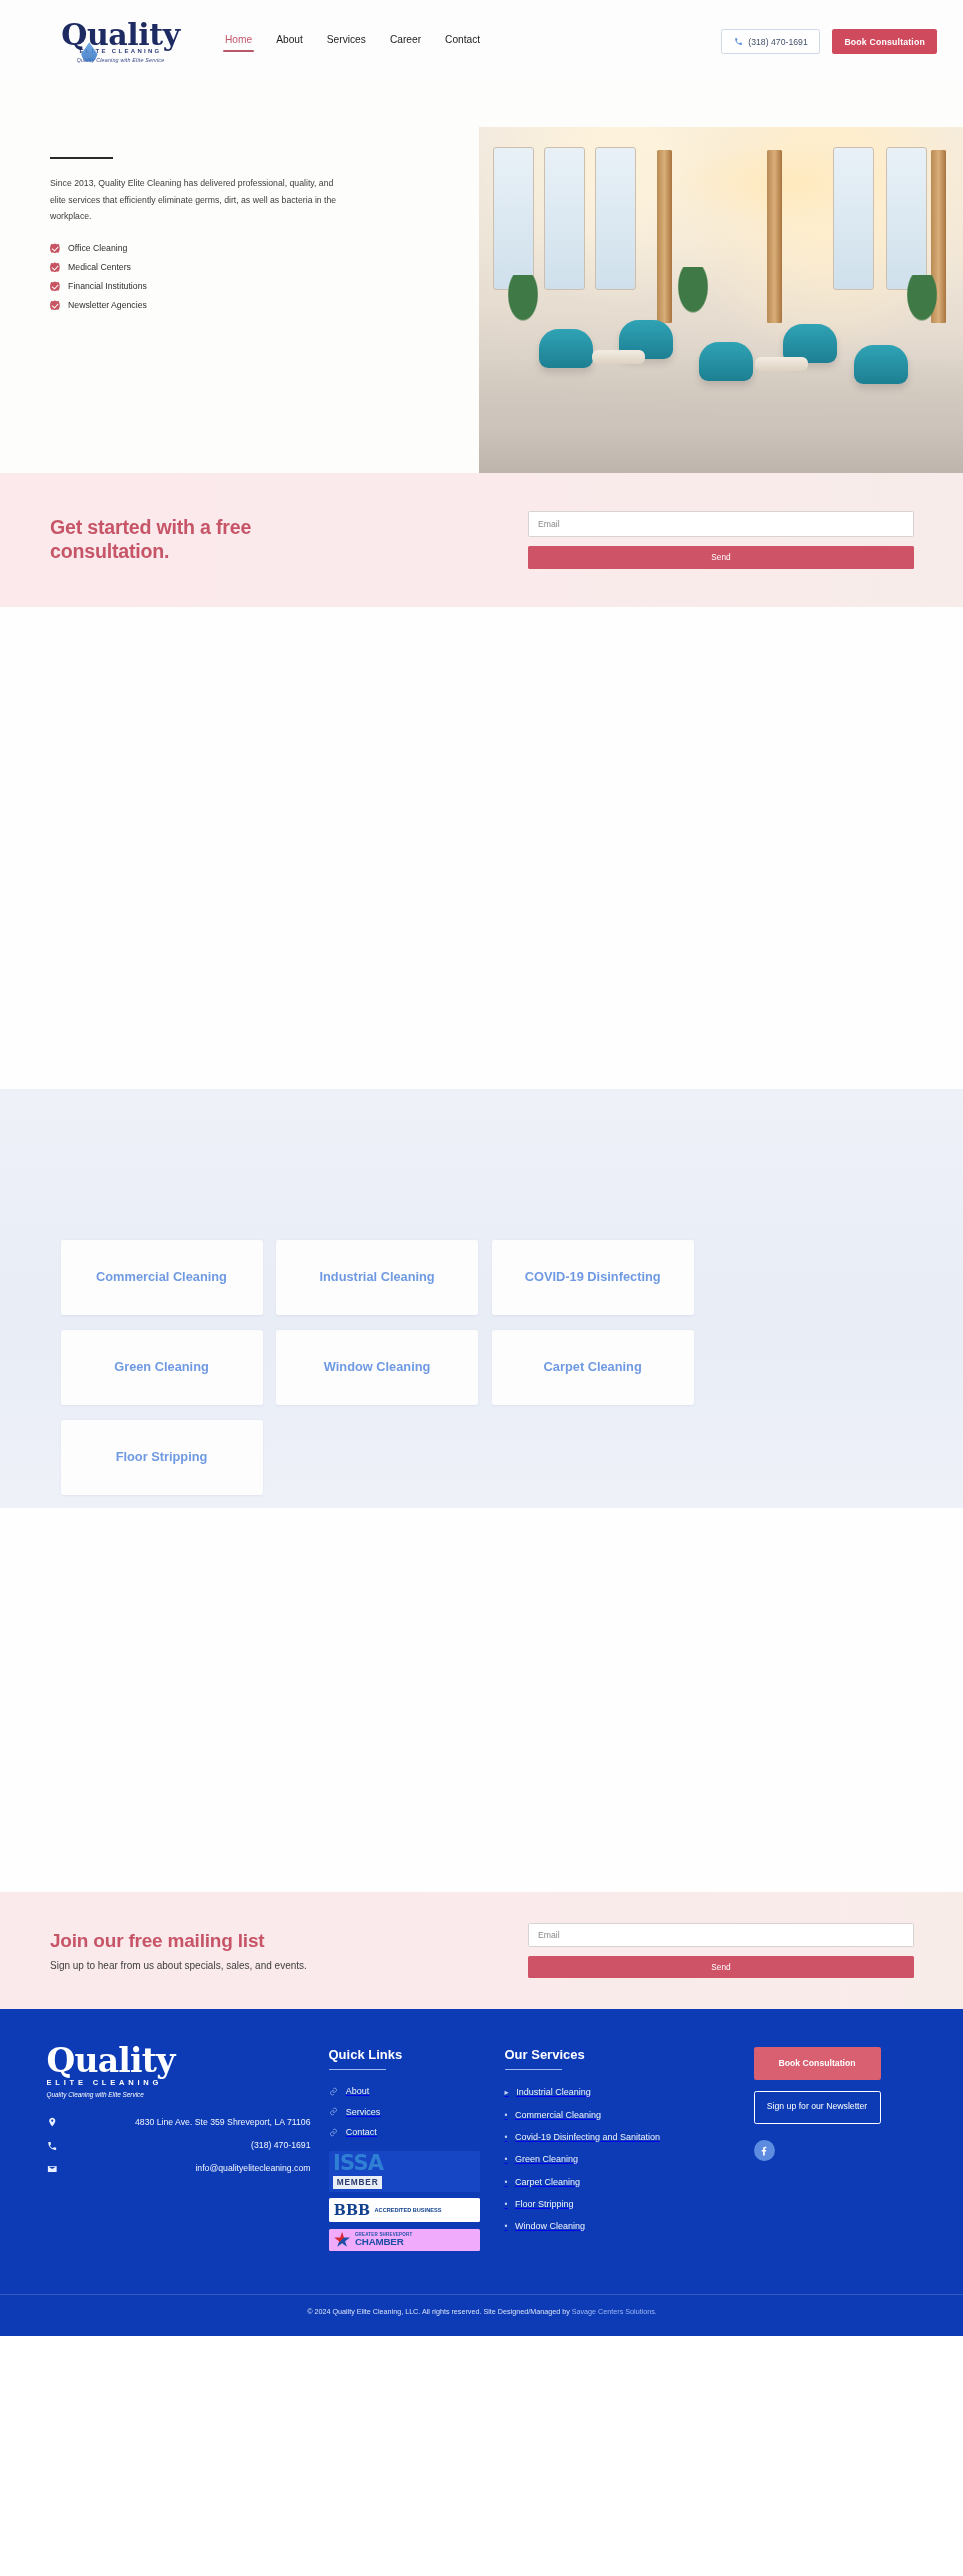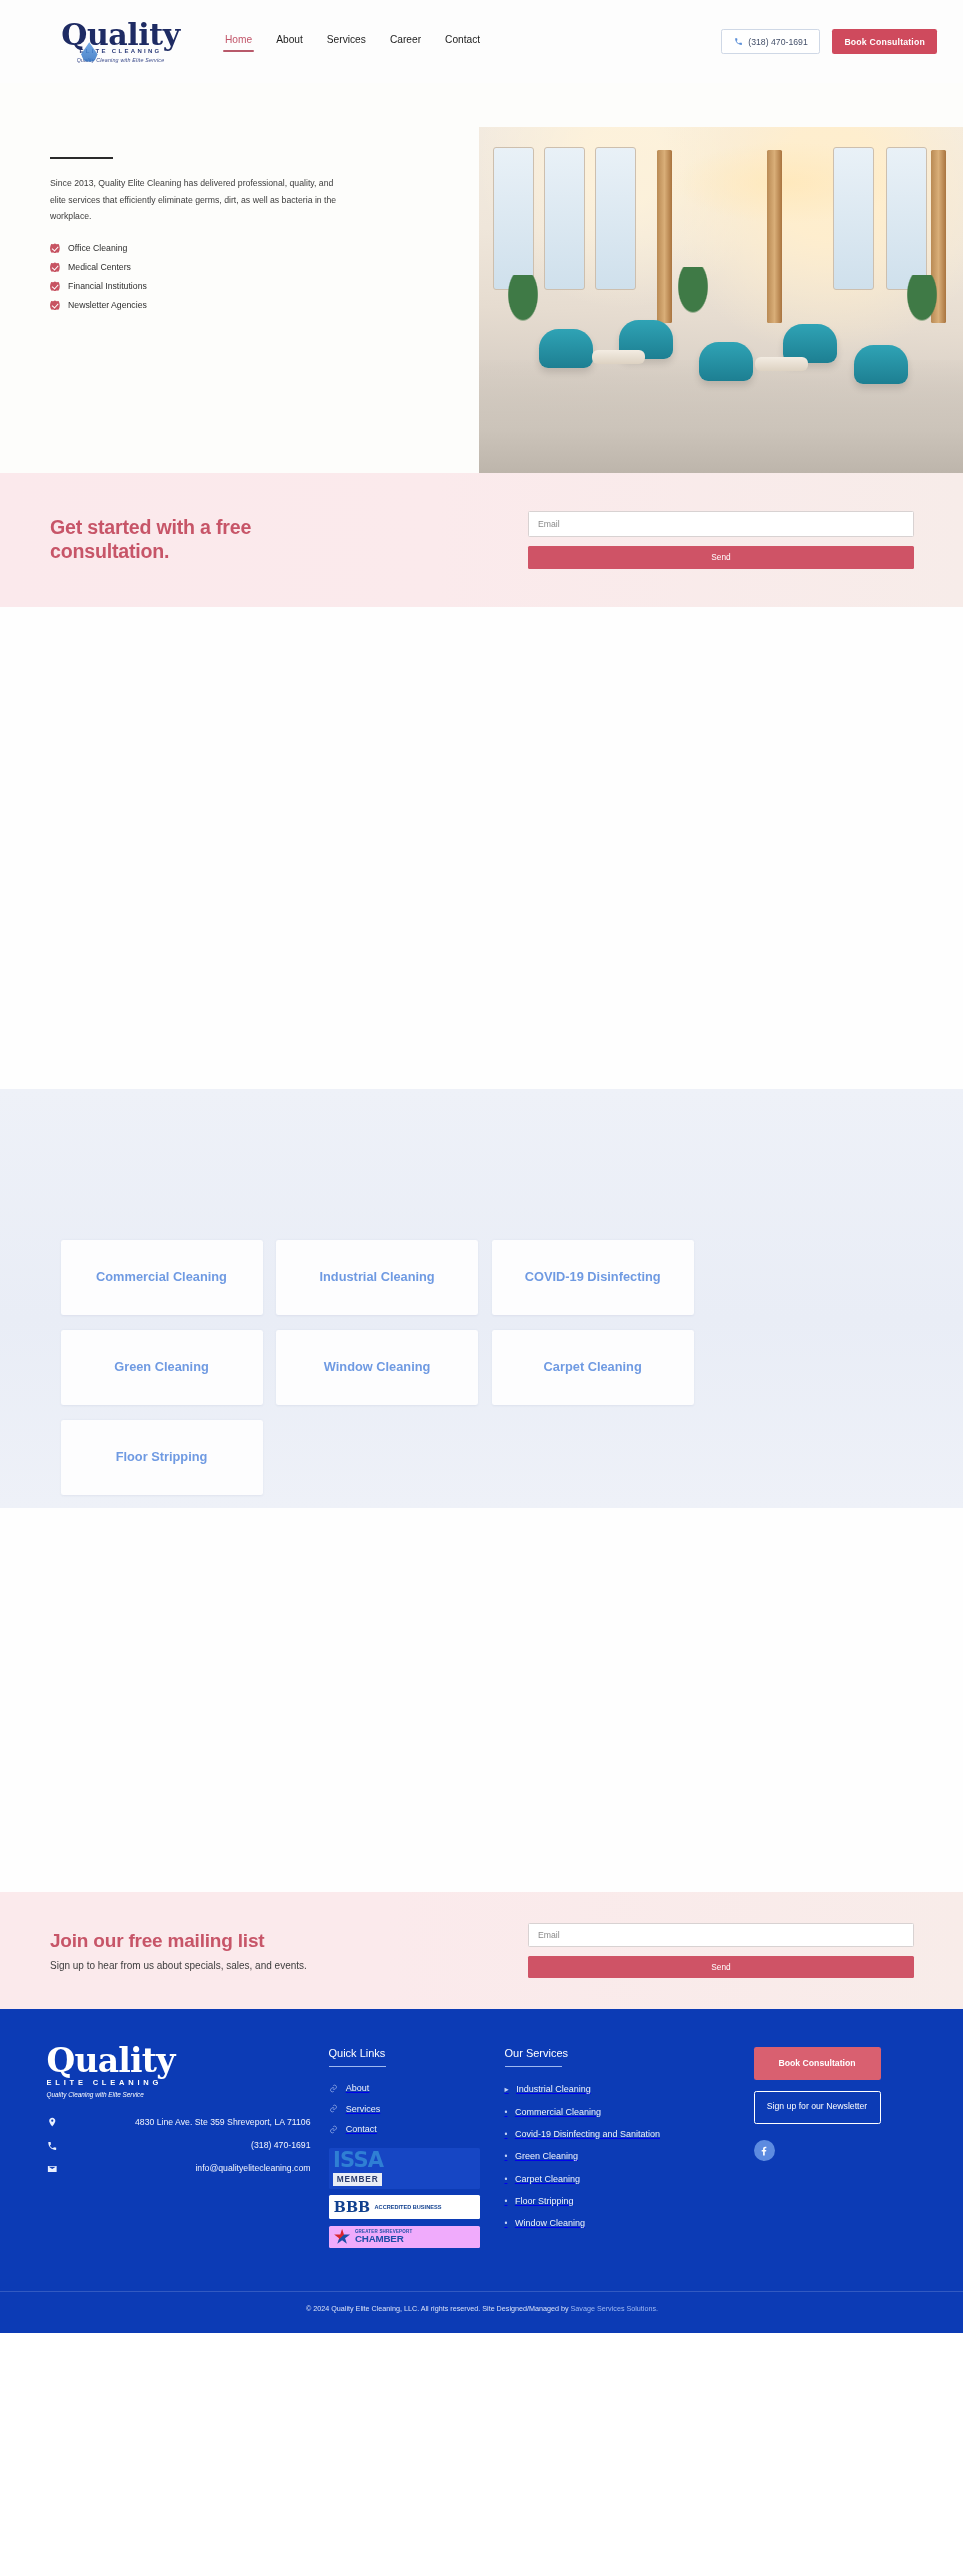--- a/index.html
+++ b/index.html
@@ -220,21 +220,21 @@
   .flogo-tag { font-size: 6.4px; font-style: italic; color: #fff; margin-top: 3.8px; }
   .fdesc { font-size: 8.7px; line-height: 1.78; margin-top: 19.6px; color: #f0f3fb; max-width: 218px; }
   .fcontact { margin-top: 18px; }
   .fcontact-row { display: flex; gap: 9px; align-items: flex-start; margin-bottom: 9.8px; justify-content: space-between; }
   .fcontact-row svg { width: 10.5px; height: 12px; fill: #eaf0ff; flex: 0 0 10.5px; margin-top: 0.8px; }
   .fcontact-row span { font-size: 8.7px; line-height: 1.55; color: #f2f5fd; }
 
   .fcol2 { width: 158px; padding-top: 3px; }
   .fcol3 { width: 218px; padding-top: 3px; }
   .fcol4 { width: 173px; padding-top: 3px; margin-left: auto; }
-  .fhead { font-size: 11px; font-weight: 400; color: #fff; }
+  .fhead { font-size: 13px; font-weight: 700; color: #fff; }
   .fhead-rule { width: 57px; height: 1.1px; background: #9fb8f0; margin: 6.8px 0 16.6px; }
   .flink { display: flex; align-items: center; gap: 8.3px; margin-bottom: 10.5px; }
   .flink svg { width: 9px; height: 9px; stroke: #b8cbf5; fill: none; stroke-width: 1.6; }
   .flink span { font-size: 9px; color: #f0f4fd; }
   .fsvc { display: flex; gap: 7.5px; margin-bottom: 9px; align-items: flex-start; }
   .fsvc .dot { color: #c3d3f8; font-size: 8.3px; line-height: 1.5; }
   .fsvc span.txt { font-size: 9px; color: #f0f4fd; line-height: 1.48; }
 
   .badges { margin-top: 13.6px; width: 151px; }
   .badge { margin-bottom: 6.8px; border-radius: 1.5px; overflow: hidden; }
@@ -533,18 +533,18 @@
         <a class="fb-icon" href="#">
           <svg viewBox="0 0 24 24">
               <path d="M13.5 21v-8h2.7l.4-3.1h-3.1V7.9c0-.9.25-1.5 1.55-1.5h1.65V3.6c-.3-.04-1.3-.13-2.45-.13-2.43 0-4.1 1.48-4.1 4.2v2.23H7.4V13h2.75v8h3.35z"></path>
             </svg>
         </a>
       </div>
 
     </div>
 
     <div class="copyright">
-      <span>© 2024 Quality Elite Cleaning, LLC. All rights reserved. Site Designed/Managed by </span><a href="#">Savage Services Solutions.</a>
+      <span>© 2024 Quality Elite Cleaning, LLC. All rights reserved. Site Designed/Managed by </span><a href="#">Savage Centers Solutions.</a>
     </div>
   </footer>
 
 </div>
 
 
 </body></html>

